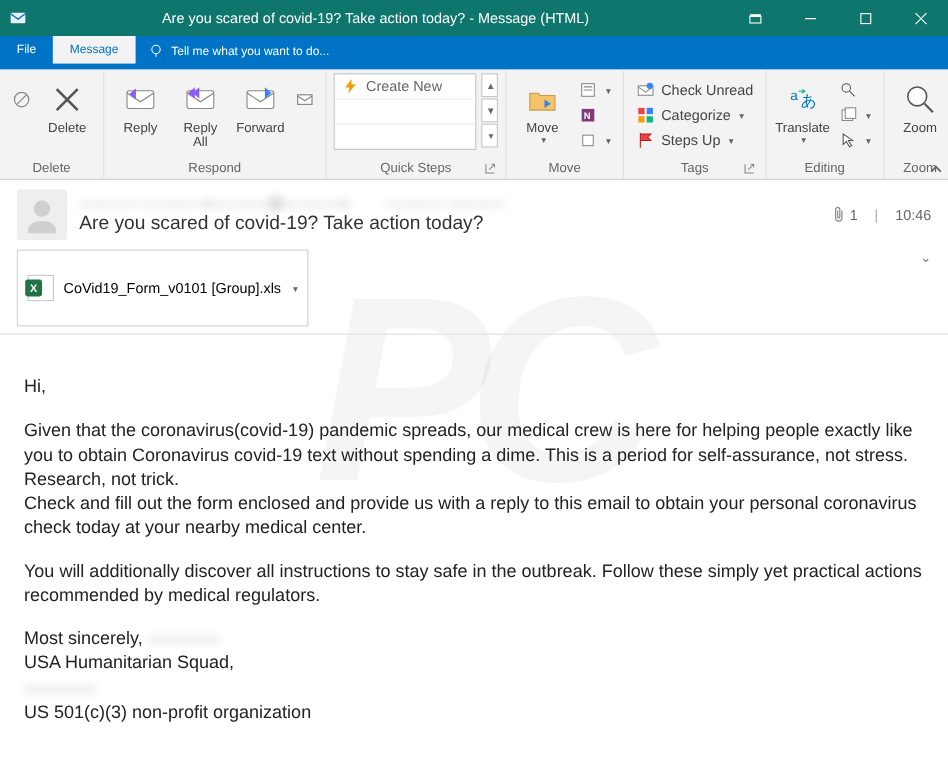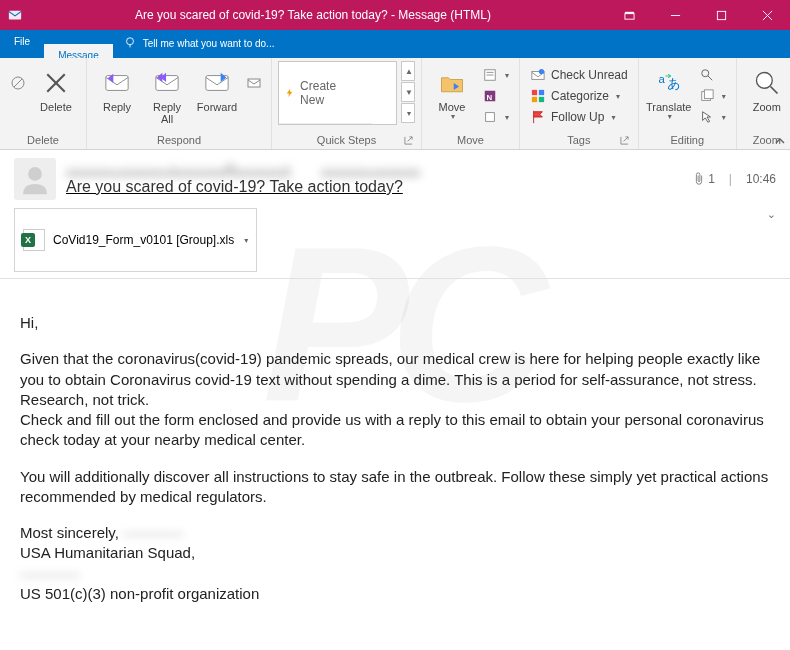--- a/index.html
+++ b/index.html
@@ -1,45 +1,45 @@
 <!DOCTYPE html>
 <html><head>
 <meta charset="utf-8">
 <style>
 * { margin:0; padding:0; box-sizing:border-box; font-family:"Segoe UI",Arial,sans-serif; }
 body { background:#fff; width:790px; height:650px; overflow:hidden; position:relative; }
 .watermark { position:absolute; top:50%; left:50%; transform:translate(-50%,-50%); font-size:220px; font-weight:bold; color:rgba(0,0,0,0.04); font-style:italic; letter-spacing:-20px; pointer-events:none; z-index:0; }
-.titlebar { height:30px; background:#be185d; color:#fff; display:flex; align-items:center; font-size:12px; }
+.titlebar { height:30px; background:#0f766e; color:#fff; display:flex; align-items:center; font-size:12px; }
 .titlebar .ic { width:20px; text-align:center; font-size:13px; padding-left:8px; }
 .titlebar .title { flex:1; text-align:center; }
 .titlebar .wbtn { width:46px; height:30px; display:flex; align-items:center; justify-content:center; cursor:pointer; }
 .titlebar .wbtn svg { width:11px; height:11px; }
 .tabs { height:28px; background:#0173C7; display:flex; align-items:flex-start; color:#fff; font-size:10px; }
 .tab { padding:6px 14px; cursor:pointer; }
-.tab.active { background:#F3F3F3; color:#0173C7;margin-top:14px; }
+.tab.active { background:#F3F3F3; color:#0173C7; }
 .tell { display:flex; align-items:center; gap:6px; padding:6px 10px; }
 .ribbon { background:#F3F3F3; border-bottom:1px solid #D4D4D4; display:flex; height:92px; position:relative; z-index:1; }
 .group { border-right:1px solid #E1E1E1; padding:3px 6px 0 6px; display:flex; flex-direction:column; }
 .group-body { flex:1; display:flex; align-items:flex-start; gap:2px; }
 .group-label { text-align:center; font-size:11px; color:#666; padding:2px 0 3px 0; position:relative; }
 .dlaunch { position:absolute; right:0; bottom:2px; width:14px; height:14px; display:flex; align-items:center; justify-content:center; cursor:pointer; }
 .bigbtn { display:flex; flex-direction:column; align-items:center; width:48px; padding-top:4px; cursor:pointer; font-size:11px; color:#444; text-align:center; line-height:1.1; }
 .bigbtn .ico { height:36px; display:flex; align-items:center; justify-content:center; }
 .bigbtn .lbl { min-height:26px; display:flex; flex-direction:column; justify-content:flex-start; }
 .smallbtn { display:flex; align-items:center; gap:5px; font-size:12px; color:#444; padding:2px 4px; cursor:pointer; white-space:nowrap; }
 .smallbtn .sico { width:16px; height:16px; display:flex; align-items:center; justify-content:center; }
 .qs { width:150px; }
-.qs-box { border:1px solid #C8C8C8; background:#fff; height:64px; width:150px; display:flex; flex-direction:row; }
+.qs-box { border:1px solid #C8C8C8; background:#fff; height:64px; width:150px; display:flex; flex-direction:column; }
 .qs-row { flex:1; display:flex; align-items:center; padding:0 6px; font-size:12px; color:#666; border-bottom:1px solid #eee; }
 .qs-row:last-child { border-bottom:none; }
 .caret { font-size:8px; color:#666; margin-left:2px; }
 .header-area { padding:8px 14px 6px 14px; border-bottom:1px solid #E1E1E1; position:relative; z-index:1; background:transparent; }
 .hdr-row1 { display:flex; align-items:center; }
 .avatar { width:42px; height:42px; background:#EEE; border-radius:3px; display:flex; align-items:center; justify-content:center; margin-right:10px; }
-.from-area { flex:1;text-decoration:underline; }
+.from-area { flex:1; }
 .blur { filter:blur(4px); color:#888; font-size:12px; }
 .subject { font-size:16px; color:#333; margin-top:2px; font-weight:400; }
 .right-meta { display:flex; align-items:center; gap:14px; font-size:12px; color:#666; }
 .attach-row { margin-top:8px; }
 .attach-chip { display:inline-flex; align-items:center; border:1px solid #D4D4D4; background:#fff; padding:20px 8px; font-size:12px; gap:8px; cursor:pointer; }
 .excel-ico { width:22px; height:22px; background:#fff; border:1px solid #ccc; position:relative; }
 .excel-ico::before { content:""; position:absolute; left:-3px; top:3px; width:14px; height:14px; background:#217346; border-radius:2px; }
 .excel-ico::after { content:"X"; position:absolute; left:0px; top:5px; width:8px; color:#fff; font-size:9px; font-weight:bold; text-align:center; }
 .body-area { padding:18px 20px; font-family:"Times New Roman",serif; font-size:15px; color:#222; line-height:1.35; position:relative; z-index:1; }
 .body-area p { margin-bottom:16px;margin-top:16px; }
@@ -277,21 +277,21 @@
             </span>
             <span>Categorize</span>
             <span class="caret">▾</span>
           </div>
         <div class="smallbtn">
             <span class="sico">
               <svg width="14" height="14" viewBox="0 0 16 16">
                 <path d="M3 1 L3 15 M3 2 L13 2 L10 5 L13 8 L3 8" fill="#EF4444" stroke="#B91C1C"></path>
               </svg>
             </span>
-            <span>Follow Up</span>
+            <span>Steps Up</span>
             <span class="caret">▾</span>
           </div>
       </div>
     </div>
     <div class="group-label"><span>Tags</span>
       <span class="dlaunch">
           <svg width="9" height="9" viewBox="0 0 10 10">
             <path d="M1 1 L1 9 L9 9" fill="none" stroke="#888"></path>
             <path d="M4 6 L9 1 M6 1 L9 1 L9 4" fill="none" stroke="#888"></path>
           </svg>

